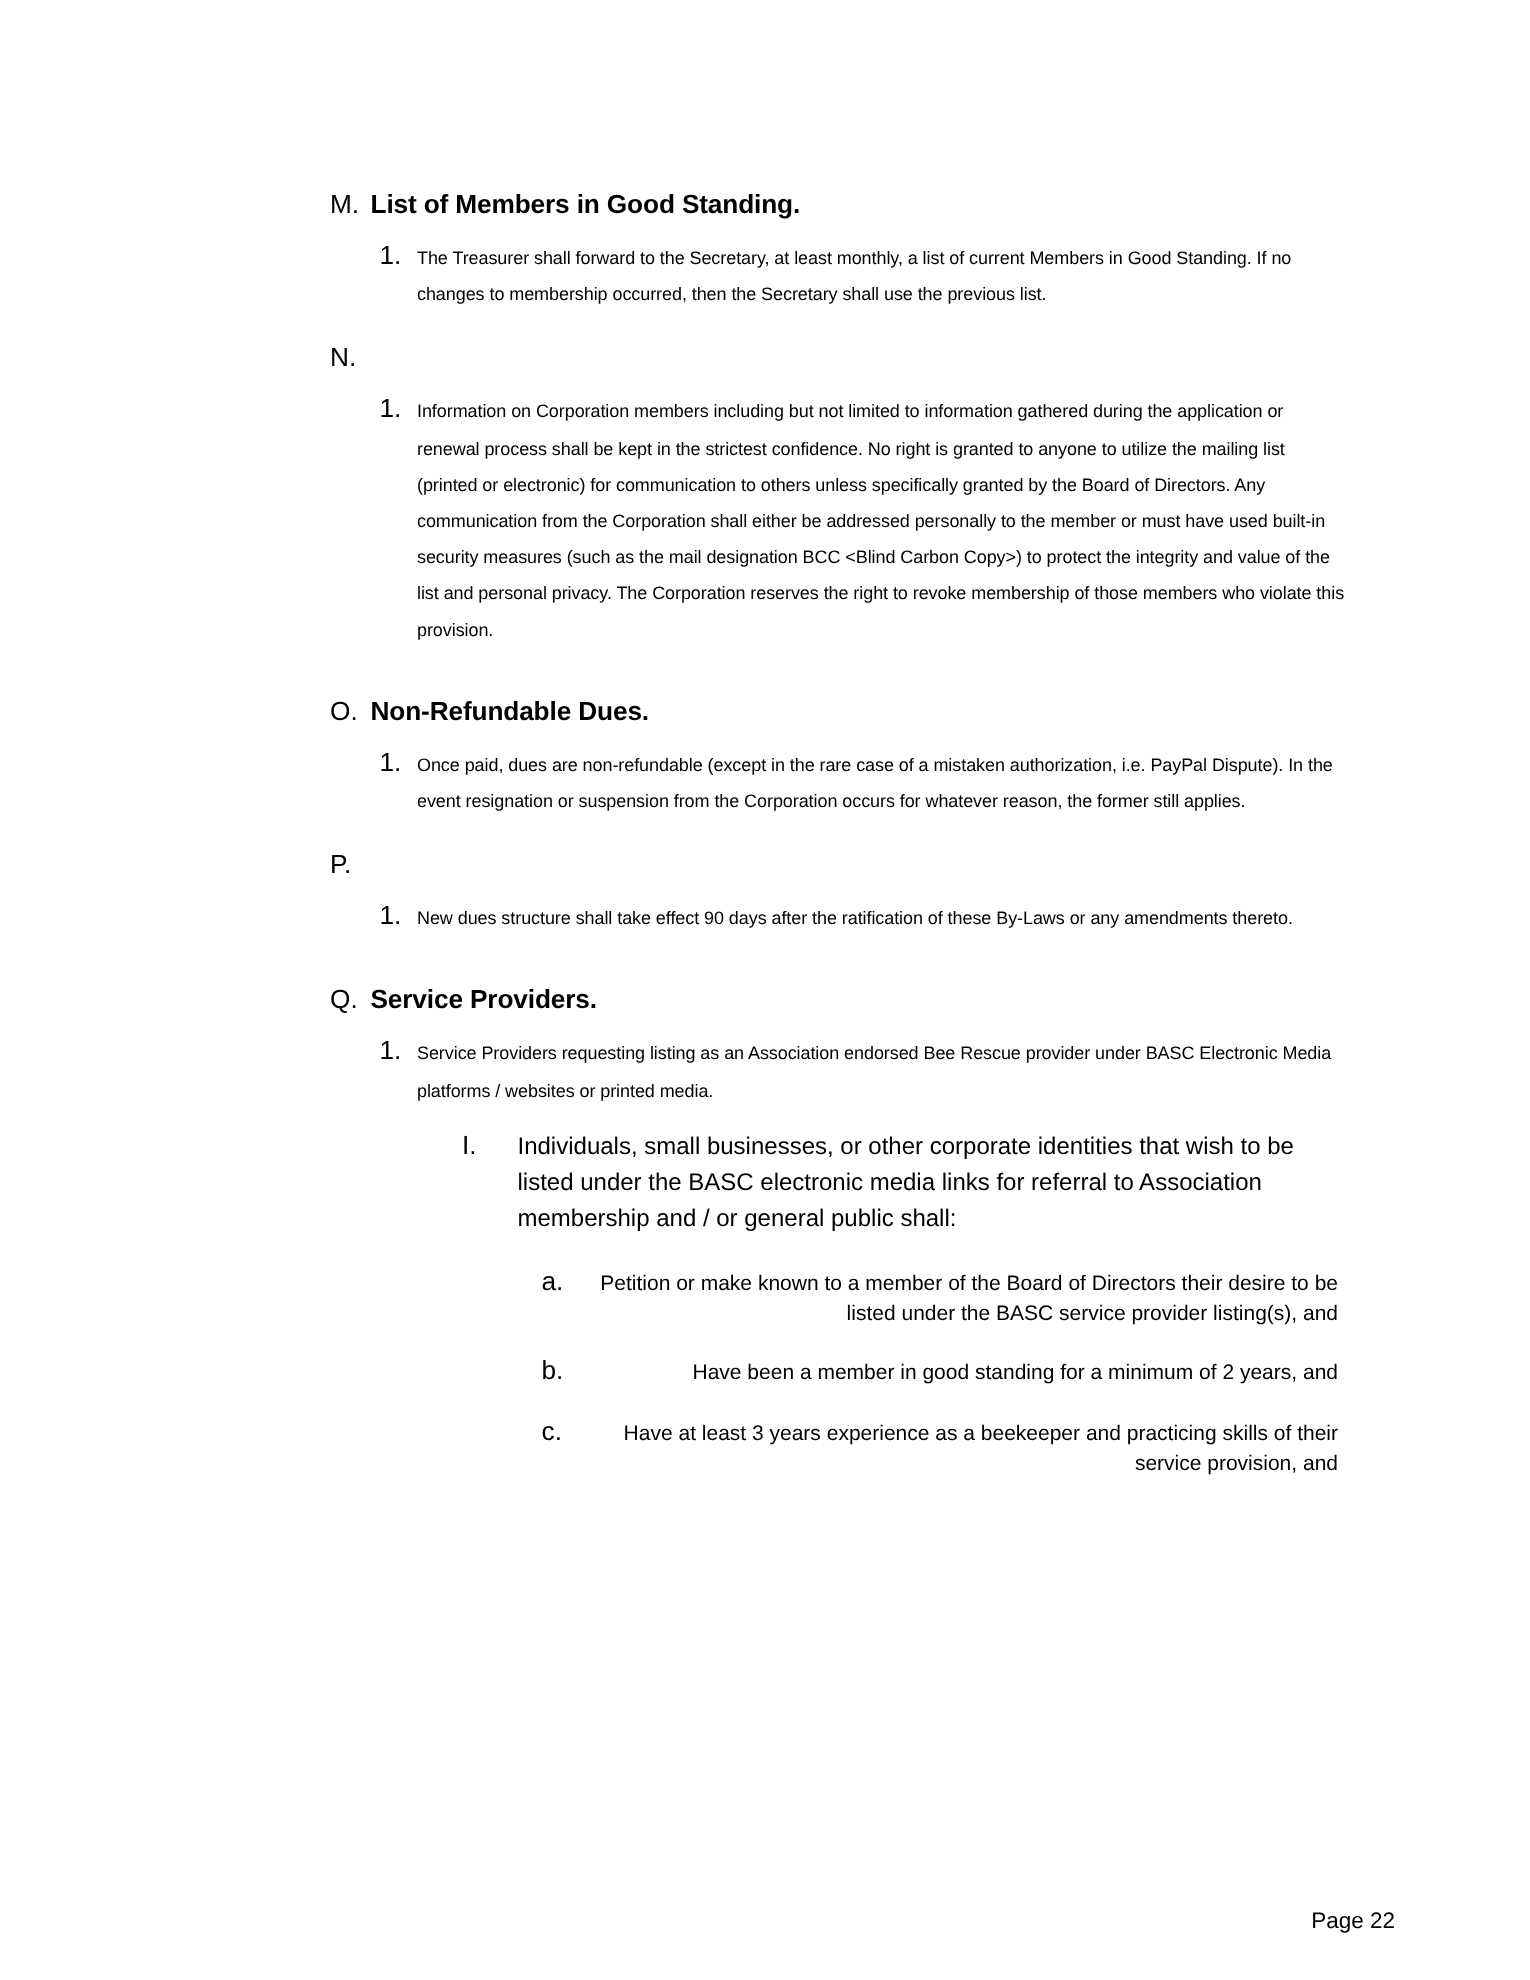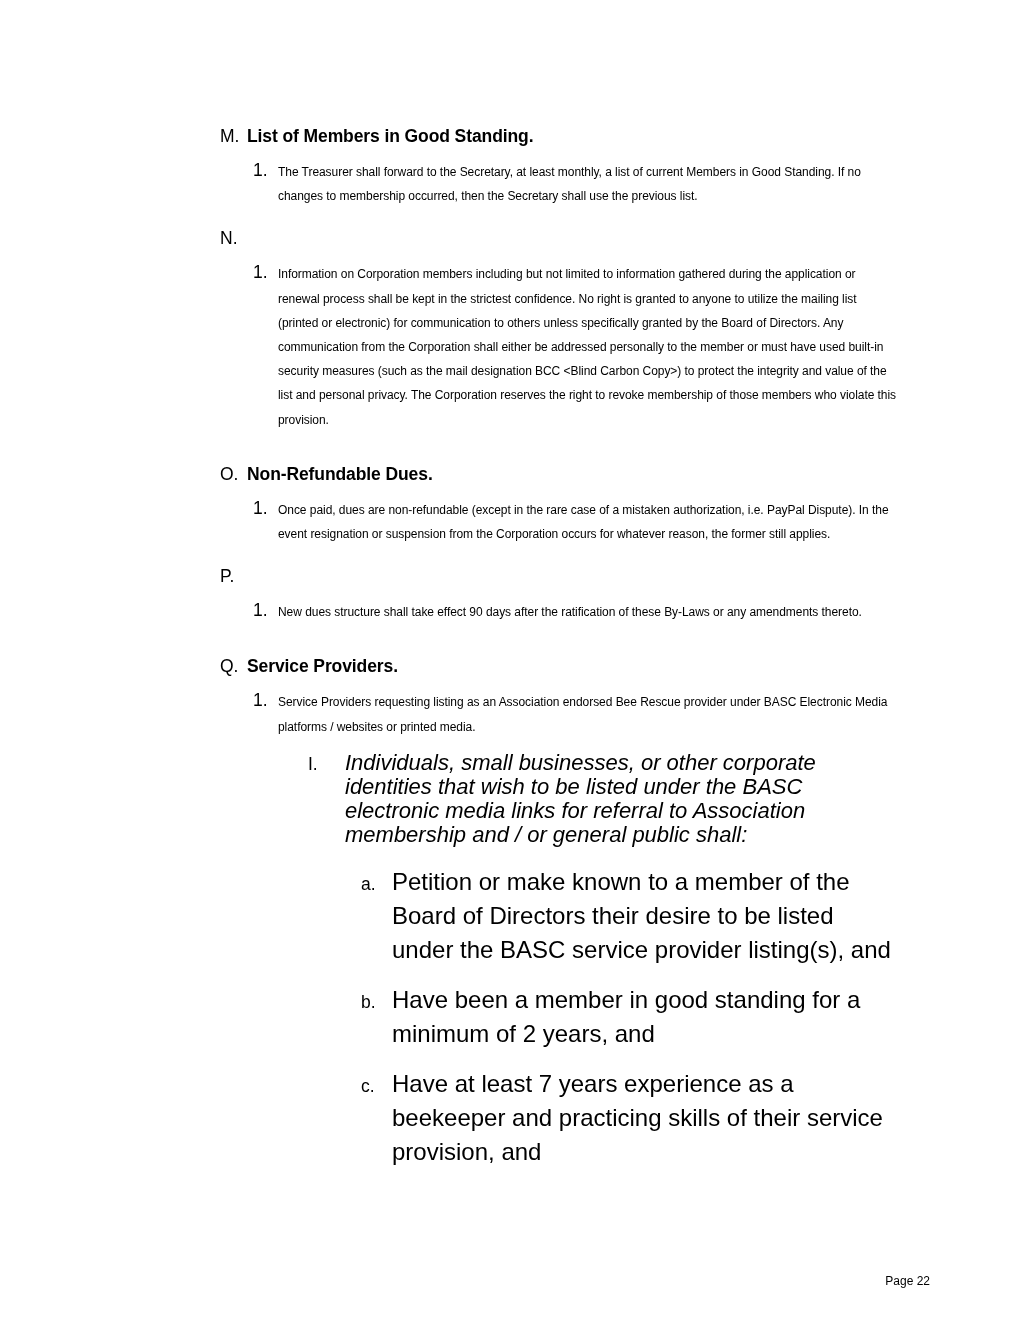--- a/index.html
+++ b/index.html
@@ -87,24 +87,23 @@
     margin-top: 12px;
   }
   .marker-l3 {
     flex: 0 0 auto;
     width: 37px;
     font-size: 17.5px;
     line-height: 24.2px;
   }
   .body-l3 {
     flex: 1 1 auto;
-    font-size: 22px;
+    font-size: 16px;
     line-height: 24.2px;
     max-width: 520px;
-    font-style: italic;
   }
 
   
   .list-l4 {
     margin-left: 141px;
     margin-top: 17px;
   }
   .item-l4 {
     display: flex;
     align-items: baseline;
@@ -112,31 +111,32 @@
   }
   .item-l4:last-child { margin-bottom: 0; }
   .marker-l4 {
     flex: 0 0 auto;
     width: 31px;
     font-size: 17.5px;
     line-height: 24.2px;
   }
   .body-l4 {
     flex: 1 1 auto;
-    font-size: 24px;
-    line-height: 34px;
+    font-size: 14px;
+    line-height: 20px;
     max-width: 500px;
+    text-align: right;
   }
 
   
   .page-footer {
     position: absolute;
     right: 90px;
     bottom: 28px;
-    font-size: 12px;
+    font-size: 15px;
     line-height: 22px;
     color: #000000;
     text-align: right;
   }
 </style>
 </head>
 <body>
 
 <div class="page">
   <div class="content">
@@ -202,21 +202,21 @@
         <div class="item-l4">
           <span class="marker-l4">a.</span>
           <span class="body-l4">Petition or make known to a member of the Board of Directors their desire to be listed under the BASC service provider listing(s), and</span>
         </div>
         <div class="item-l4">
           <span class="marker-l4">b.</span>
           <span class="body-l4">Have been a member in good standing for a minimum of 2 years, and</span>
         </div>
         <div class="item-l4">
           <span class="marker-l4">c.</span>
-          <span class="body-l4">Have at least 7 years experience as a beekeeper and practicing skills of their service provision, and</span>
+          <span class="body-l4">Have at least 3 years experience as a beekeeper and practicing skills of their service provision, and</span>
         </div>
       </div>
     </div>
 
   </div>
 
   <div class="page-footer">Page 22</div>
 </div>
 
 </body></html>

